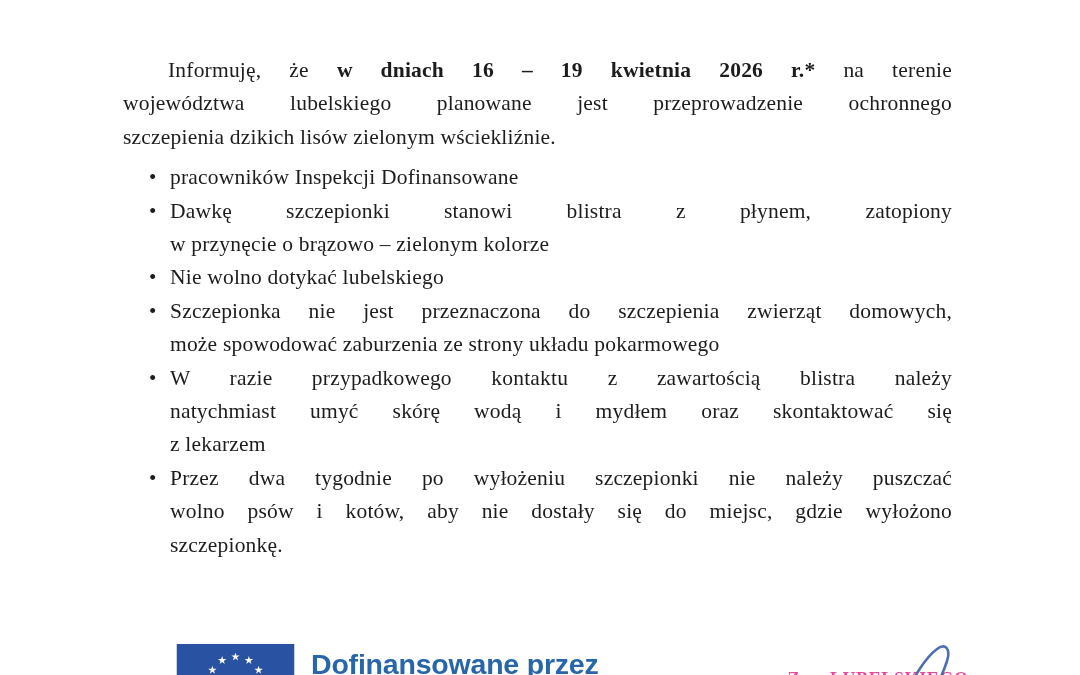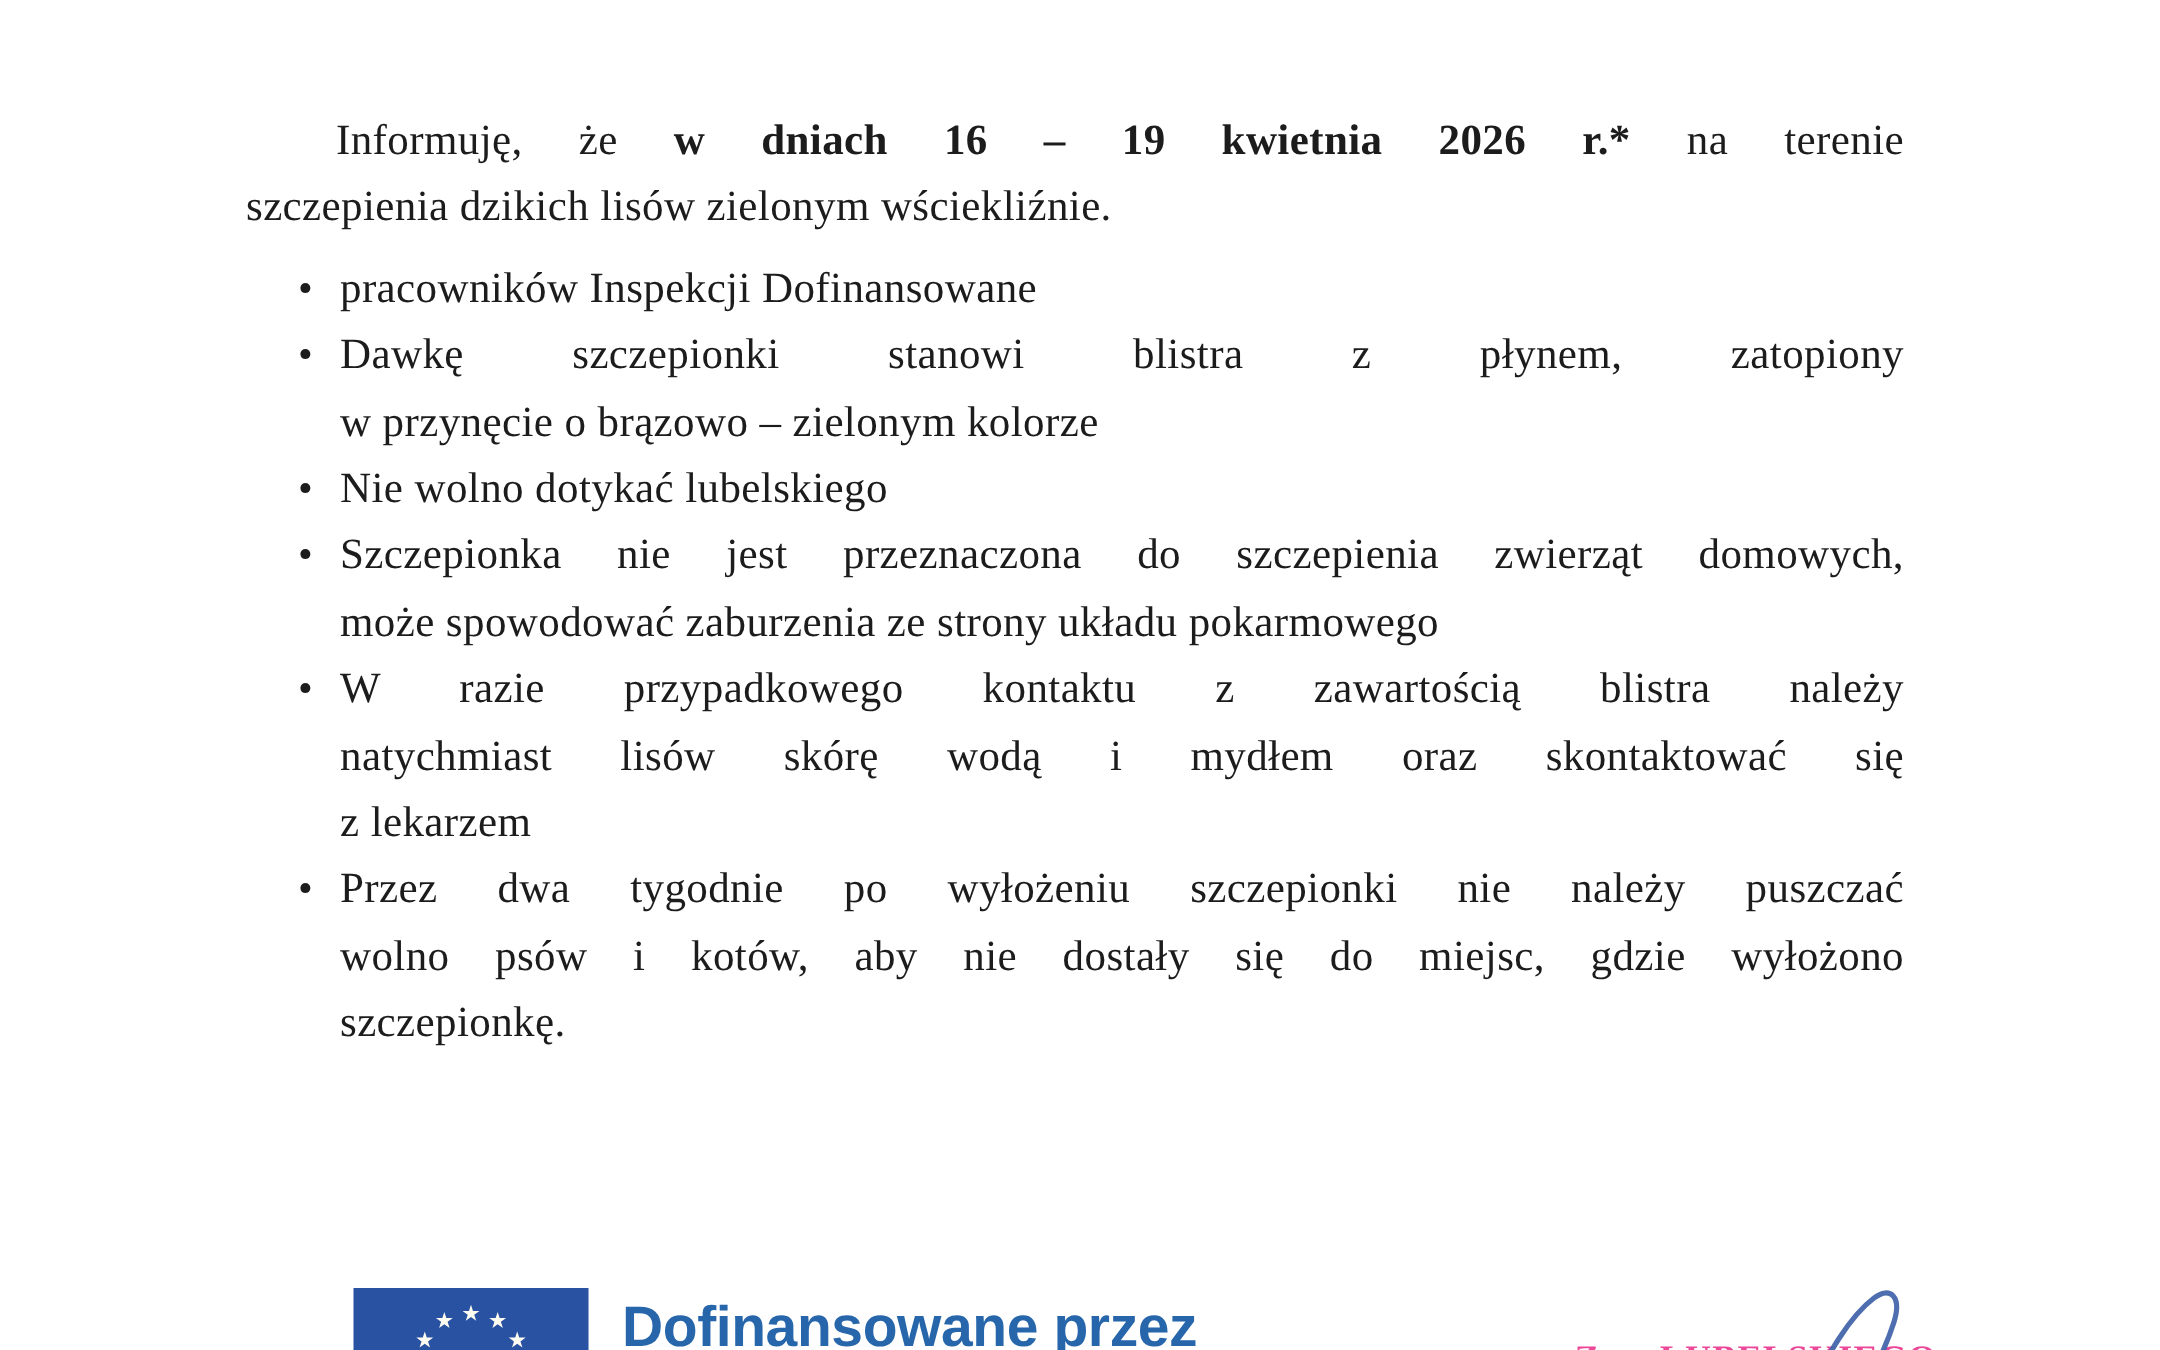--- a/index.html
+++ b/index.html
@@ -29,20 +29,21 @@
 </style>
 </head>
 <body>
 
 <div class="page">
 
   <div class="doc-body">
 
     <div>
       <div class="tline just indent"><span>Informuję, że </span><b>w dniach 16 – 19 kwietnia 2026 r.*</b><span> na terenie</span></div>
+      <div class="tline just">województwa lubelskiego planowane jest przeprowadzenie ochronnego</div>
       <div class="tline">szczepienia dzikich lisów zielonym wściekliźnie.</div>
     </div>
 
     <div class="bullet-list">
         <div class="bullet-row">
           <span class="marker">•</span>
           <div class="tline">pracowników Inspekcji Dofinansowane</div>
         </div>
         <div class="bullet-row">
           <span class="marker">•</span>
@@ -54,21 +55,21 @@
           <div class="tline">Nie wolno dotykać lubelskiego</div>
         </div>
         <div class="bullet-row">
           <span class="marker">•</span>
           <div class="tline just">Szczepionka nie jest przeznaczona do szczepienia zwierząt domowych,</div>
           <div class="tline">może spowodować zaburzenia ze strony układu pokarmowego</div>
         </div>
         <div class="bullet-row">
           <span class="marker">•</span>
           <div class="tline just">W razie przypadkowego kontaktu z zawartością blistra należy</div>
-          <div class="tline just">natychmiast lisów skórę wodą i mydłem oraz skontaktować się</div>
+          <div class="tline just">natychmiast umyć skórę wodą i mydłem oraz skontaktować się</div>
           <div class="tline">z lekarzem</div>
         </div>
         <div class="bullet-row">
           <span class="marker">•</span>
           <div class="tline just">Przez dwa tygodnie po wyłożeniu szczepionki nie należy puszczać</div>
           <div class="tline just">wolno psów i kotów, aby nie dostały się do miejsc, gdzie wyłożono</div>
           <div class="tline">szczepionkę.</div>
         </div>
       </div>
 

